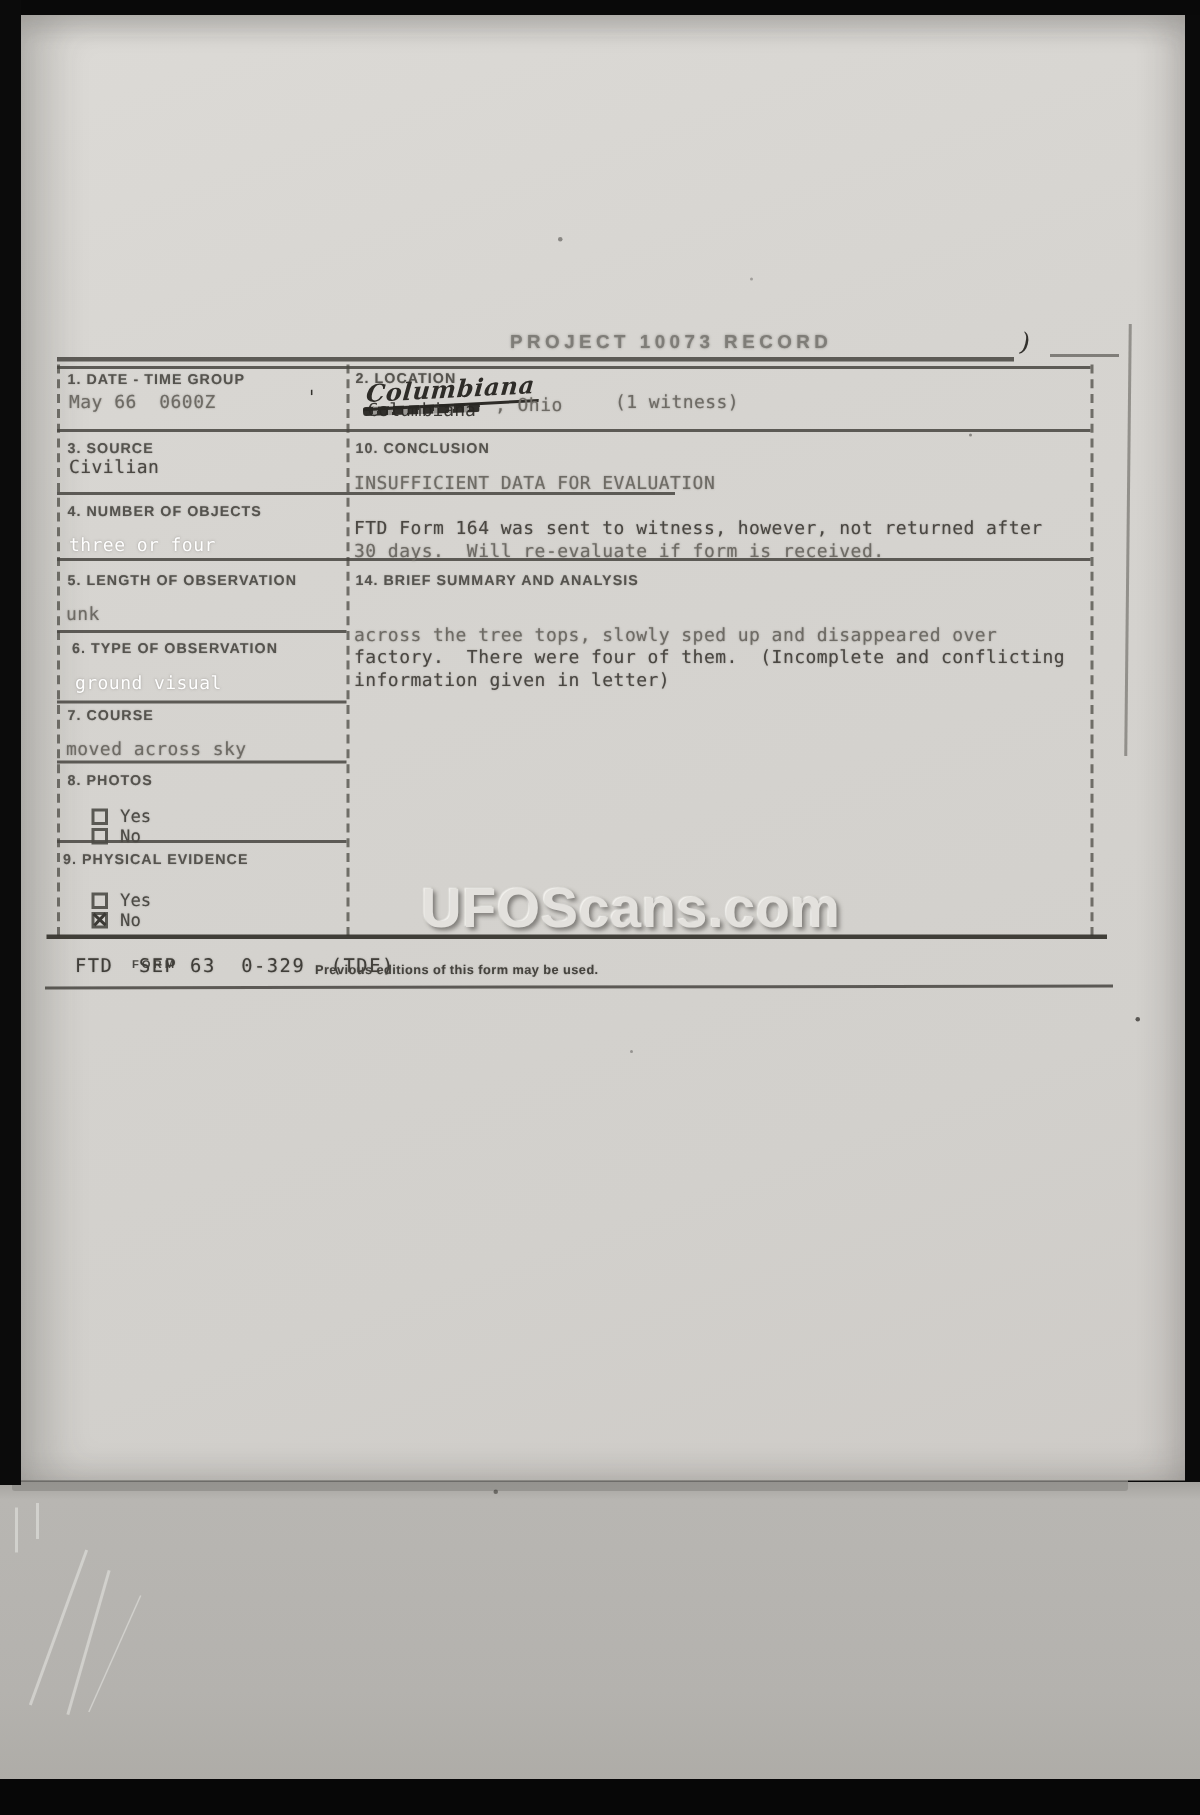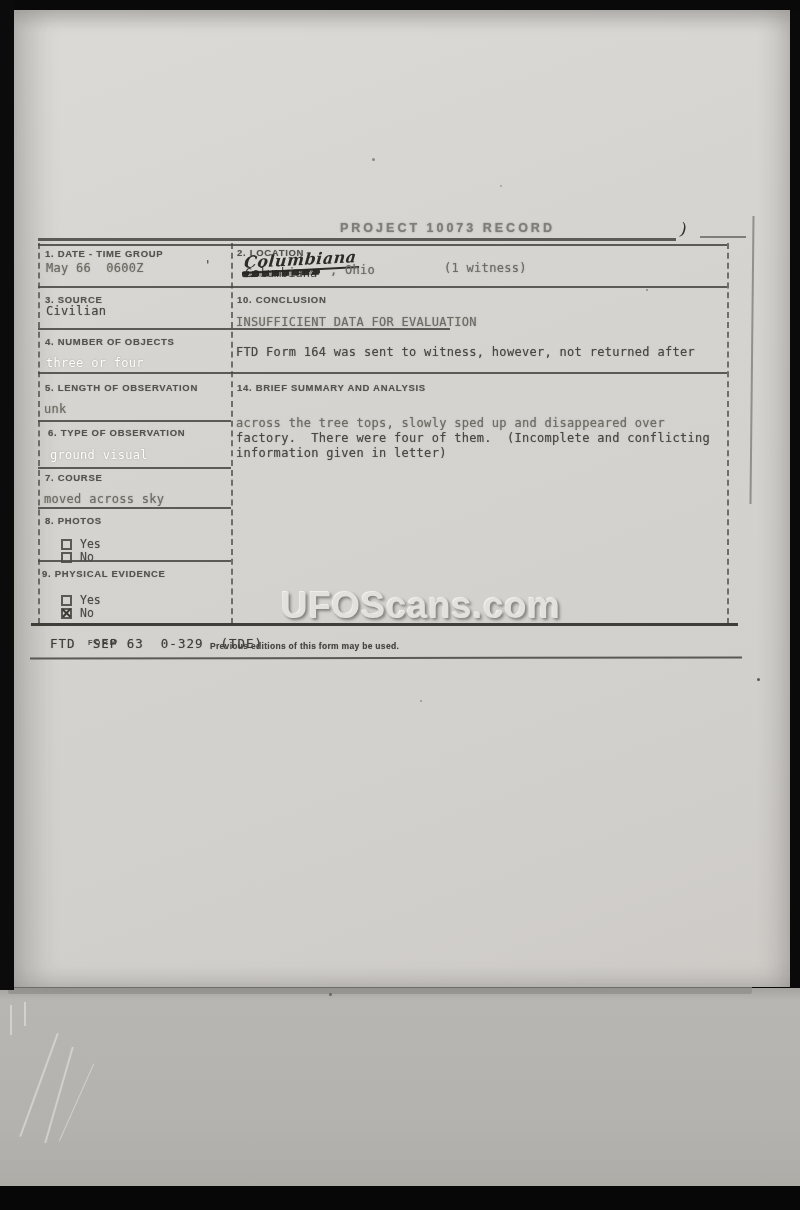--- a/index.html
+++ b/index.html
@@ -94,28 +94,29 @@
   <div class="abs hline thick" style="left:31px;top:623px;width:707px;"></div>
 
   <div class="abs lbl" style="left:45px;top:248px;">1. DATE - TIME GROUP</div>
   <div class="abs typed dim" style="left:46px;top:261px;">May 66  0600Z</div>
   <div class="abs mark" style="left:206px;top:258px;font-size:13px;">'</div>
 
   <div class="abs lbl" style="left:237px;top:247px;">2. LOCATION</div>
   <div class="abs hand" style="left:243px;top:250px;">Columbiana</div>
   <div class="abs scratched" style="left:245px;top:266px;">Columbiana</div>
   <div class="abs typed dim" style="left:330px;top:263px;">, Ohio</div>
-  <div class="abs typed dim" style="left:410px;top:261px;margin-left:34px;">(1 witness)</div>
+  <div class="abs typed dim" style="left:410px;top:261px;">(1 witness)</div>
 
   <div class="abs lbl" style="left:45px;top:294px;">3. SOURCE</div>
   <div class="abs typed" style="left:46px;top:304px;">Civilian</div>
 
   <div class="abs lbl" style="left:237px;top:294px;">10. CONCLUSION</div>
   <div class="abs typed dim" style="left:236px;top:315px;">INSUFFICIENT DATA FOR EVALUATION</div>
   <div class="abs typed" style="left:236px;top:345px;">FTD Form 164 was sent to witness, however, not returned after</div>
+  <div class="abs typed dim" style="left:236px;top:360px;">30 days.  Will re-evaluate if form is received.</div>
 
   <div class="abs lbl" style="left:45px;top:336px;">4. NUMBER OF OBJECTS</div>
   <div class="abs typed faded" style="left:46px;top:356px;">three or four</div>
 
   <div class="abs lbl" style="left:45px;top:382px;">5. LENGTH OF OBSERVATION</div>
   <div class="abs typed dim" style="left:44px;top:402px;">unk</div>
 
   <div class="abs lbl" style="left:237px;top:382px;">14. BRIEF SUMMARY AND ANALYSIS</div>
   <div class="abs typed" style="left:236px;top:431px;">factory.  There were four of them.  (Incomplete and conflicting</div>
   <div class="abs typed dim" style="left:236px;top:416px;">across the tree tops, slowly sped up and disappeared over</div>

